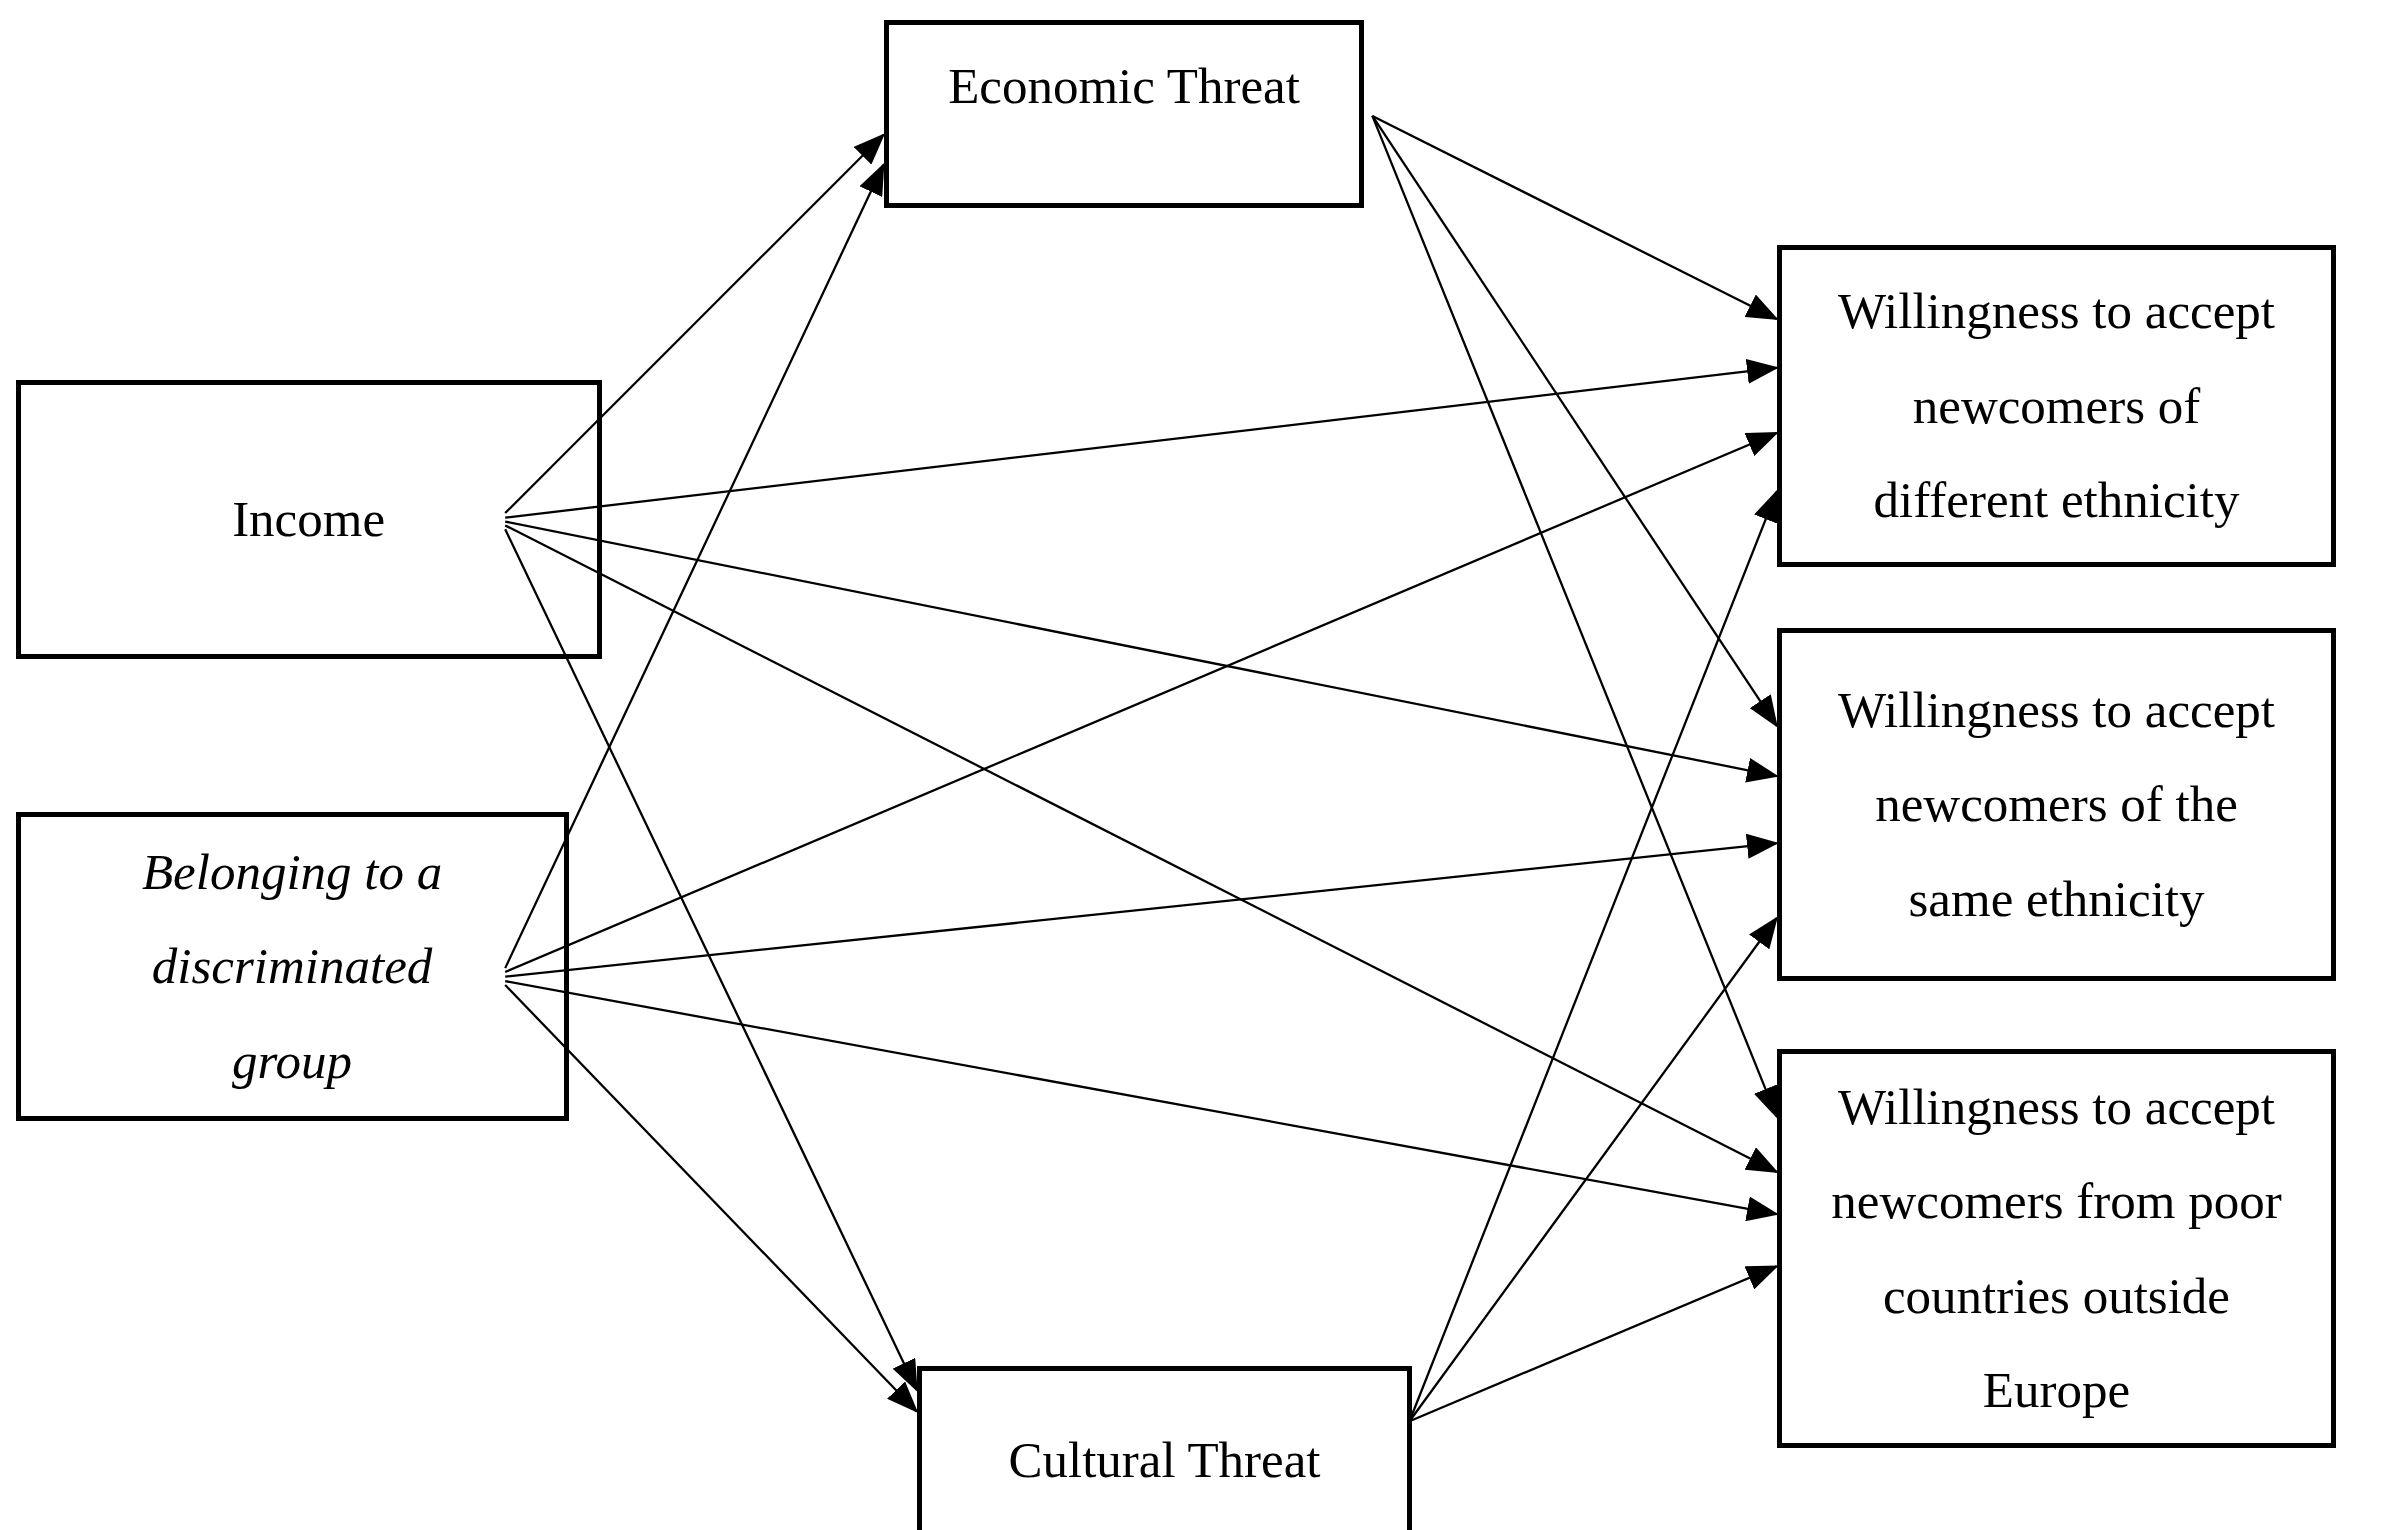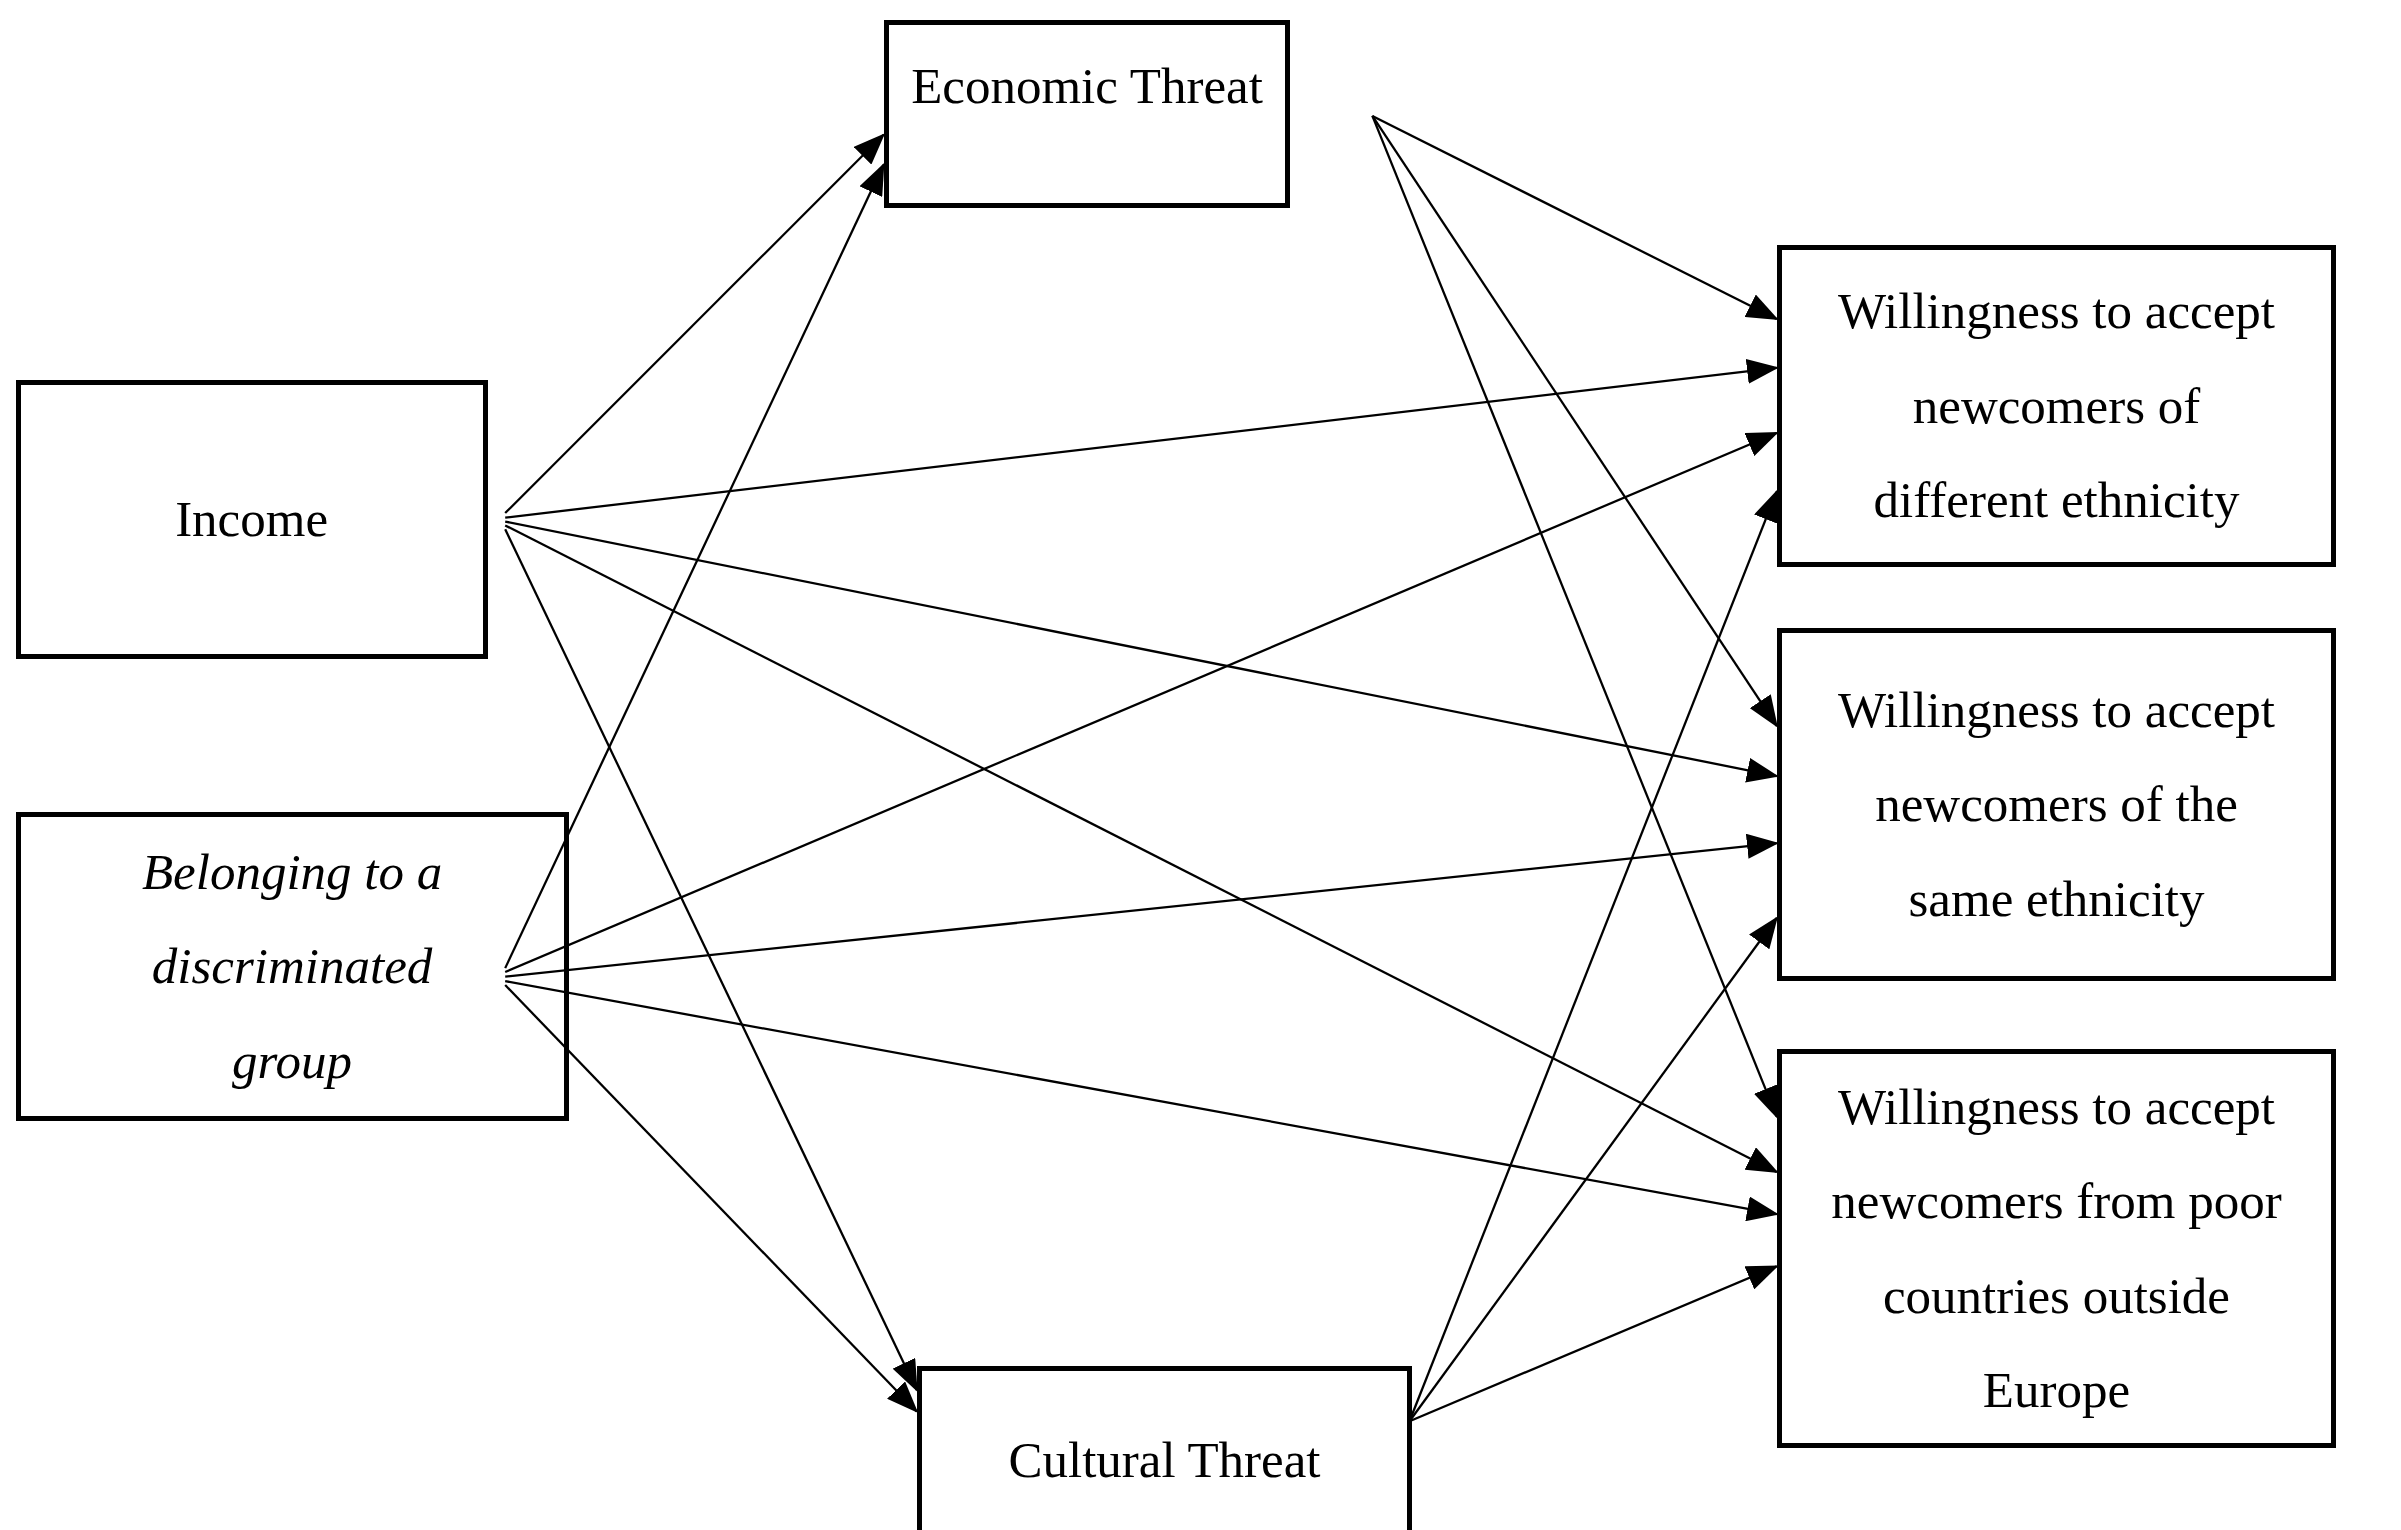--- a/index.html
+++ b/index.html
@@ -66,31 +66,31 @@
       <line x1="776" y1="1500" x2="2729" y2="1295" marker-end="url(#arrowhead)"></line>
       <line x1="776" y1="1507" x2="2729" y2="1865" marker-end="url(#arrowhead)"></line>
       <line x1="2108" y1="178" x2="2729" y2="490" marker-end="url(#arrowhead)"></line>
       <line x1="2108" y1="178" x2="2729" y2="1115" marker-end="url(#arrowhead)"></line>
       <line x1="2108" y1="178" x2="2729" y2="1715" marker-end="url(#arrowhead)"></line>
       <line x1="2165" y1="2183" x2="2729" y2="755" marker-end="url(#arrowhead)"></line>
       <line x1="2165" y1="2183" x2="2729" y2="1410" marker-end="url(#arrowhead)"></line>
       <line x1="2165" y1="2183" x2="2729" y2="1945" marker-end="url(#arrowhead)"></line>
     </svg>
 
-  <div class="node" id="n-income" style="left:15.6px; top:380px; width:472px; height:279px;">
+  <div class="node" id="n-income" style="left:15.6px; top:380px; width:586px; height:279px;">
     <span class="node-label">Income</span>
   </div>
 
   <div class="node" id="n-belonging" style="left:15.6px; top:812px; width:553px; height:309px;font-style:italic;">
     <span class="node-label">Belonging to a
 discriminated
 group</span>
   </div>
 
-  <div class="node" id="n-economic" style="left:884px; top:20px; width:406px; height:188px;">
+  <div class="node" id="n-economic" style="left:884px; top:20px; width:480px; height:188px;">
     <span class="node-label">Economic Threat</span>
   </div>
 
   <div class="node" id="n-cultural" style="left:917px; top:1330px; width:495px; height:188px;margin-top:36px;">
     <span class="node-label">Cultural Threat</span>
   </div>
 
   <div class="node" id="n-accept_different" style="left:1777px; top:245px; width:559px; height:322px;">
     <span class="node-label">Willingness to accept
 newcomers of

